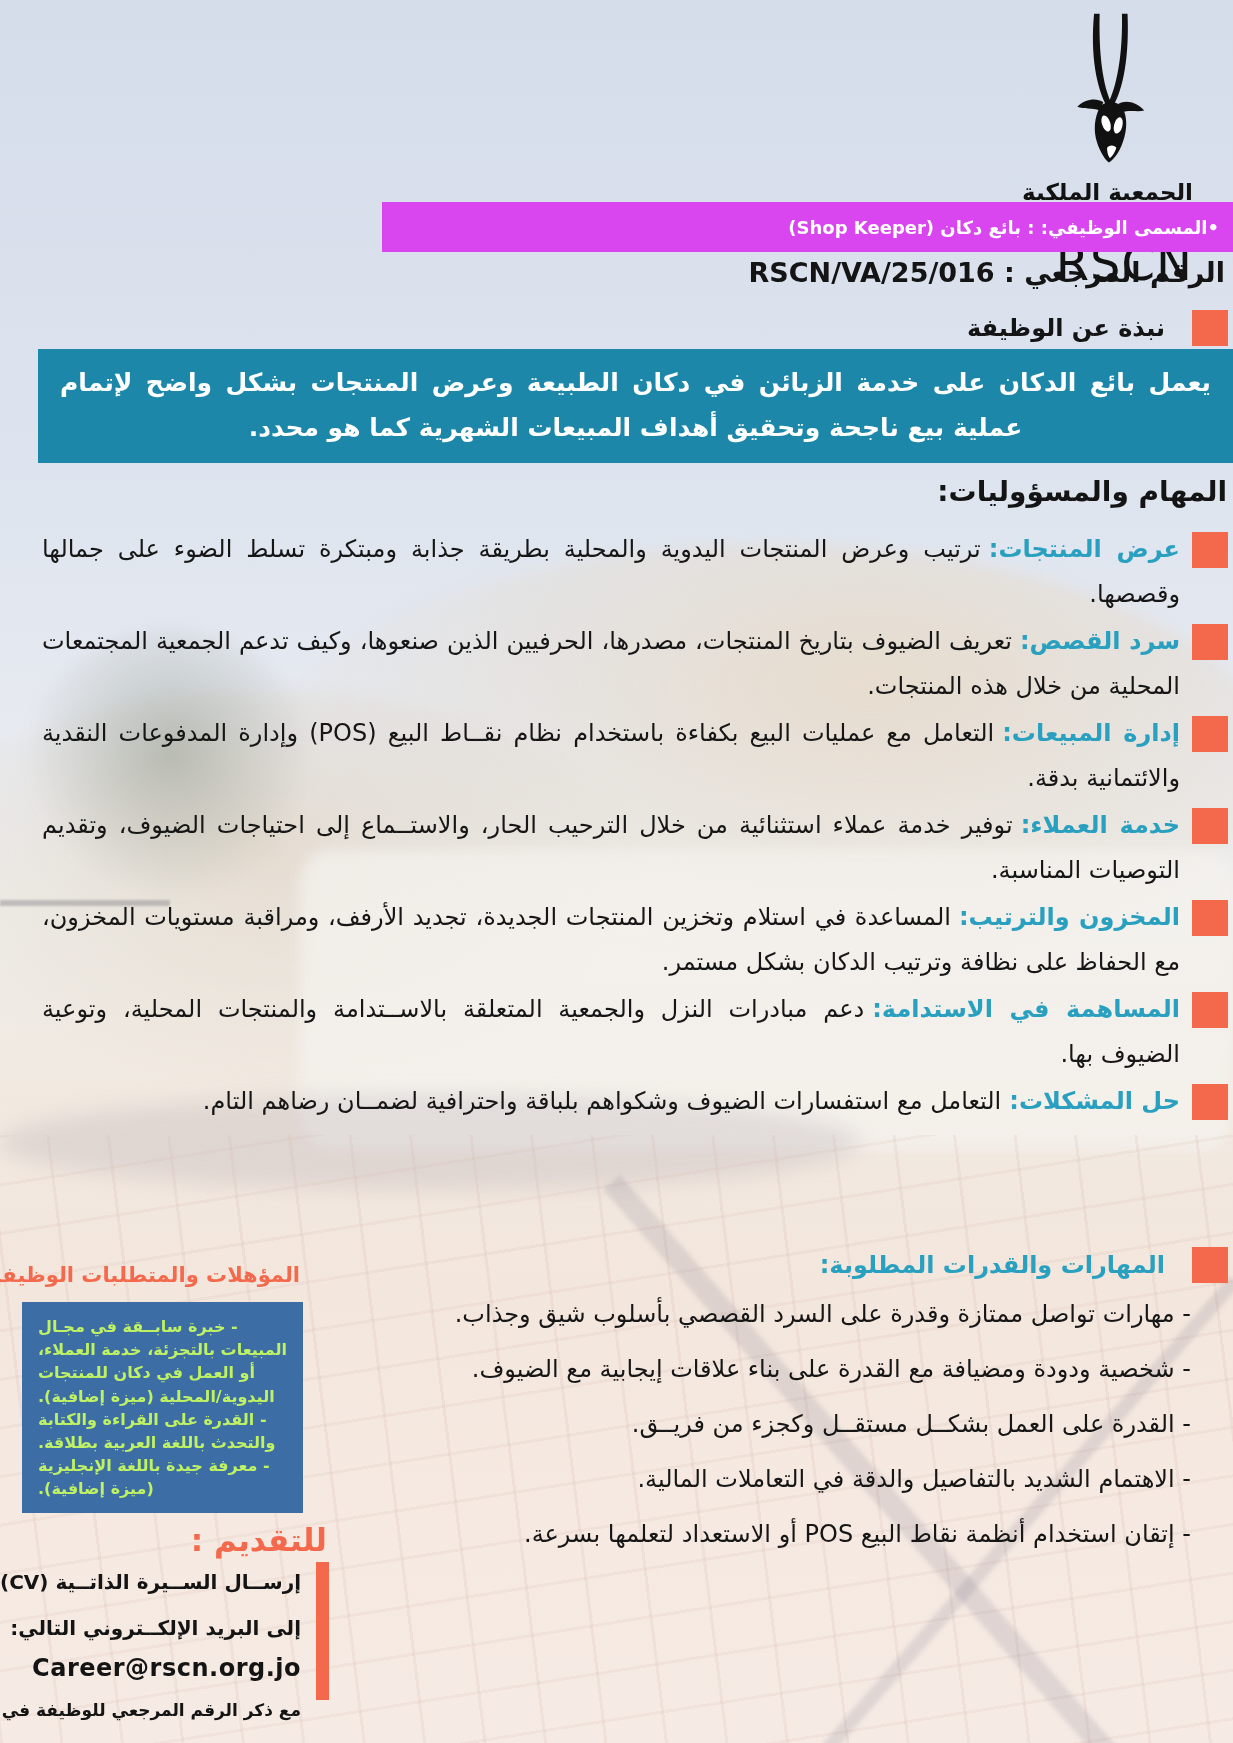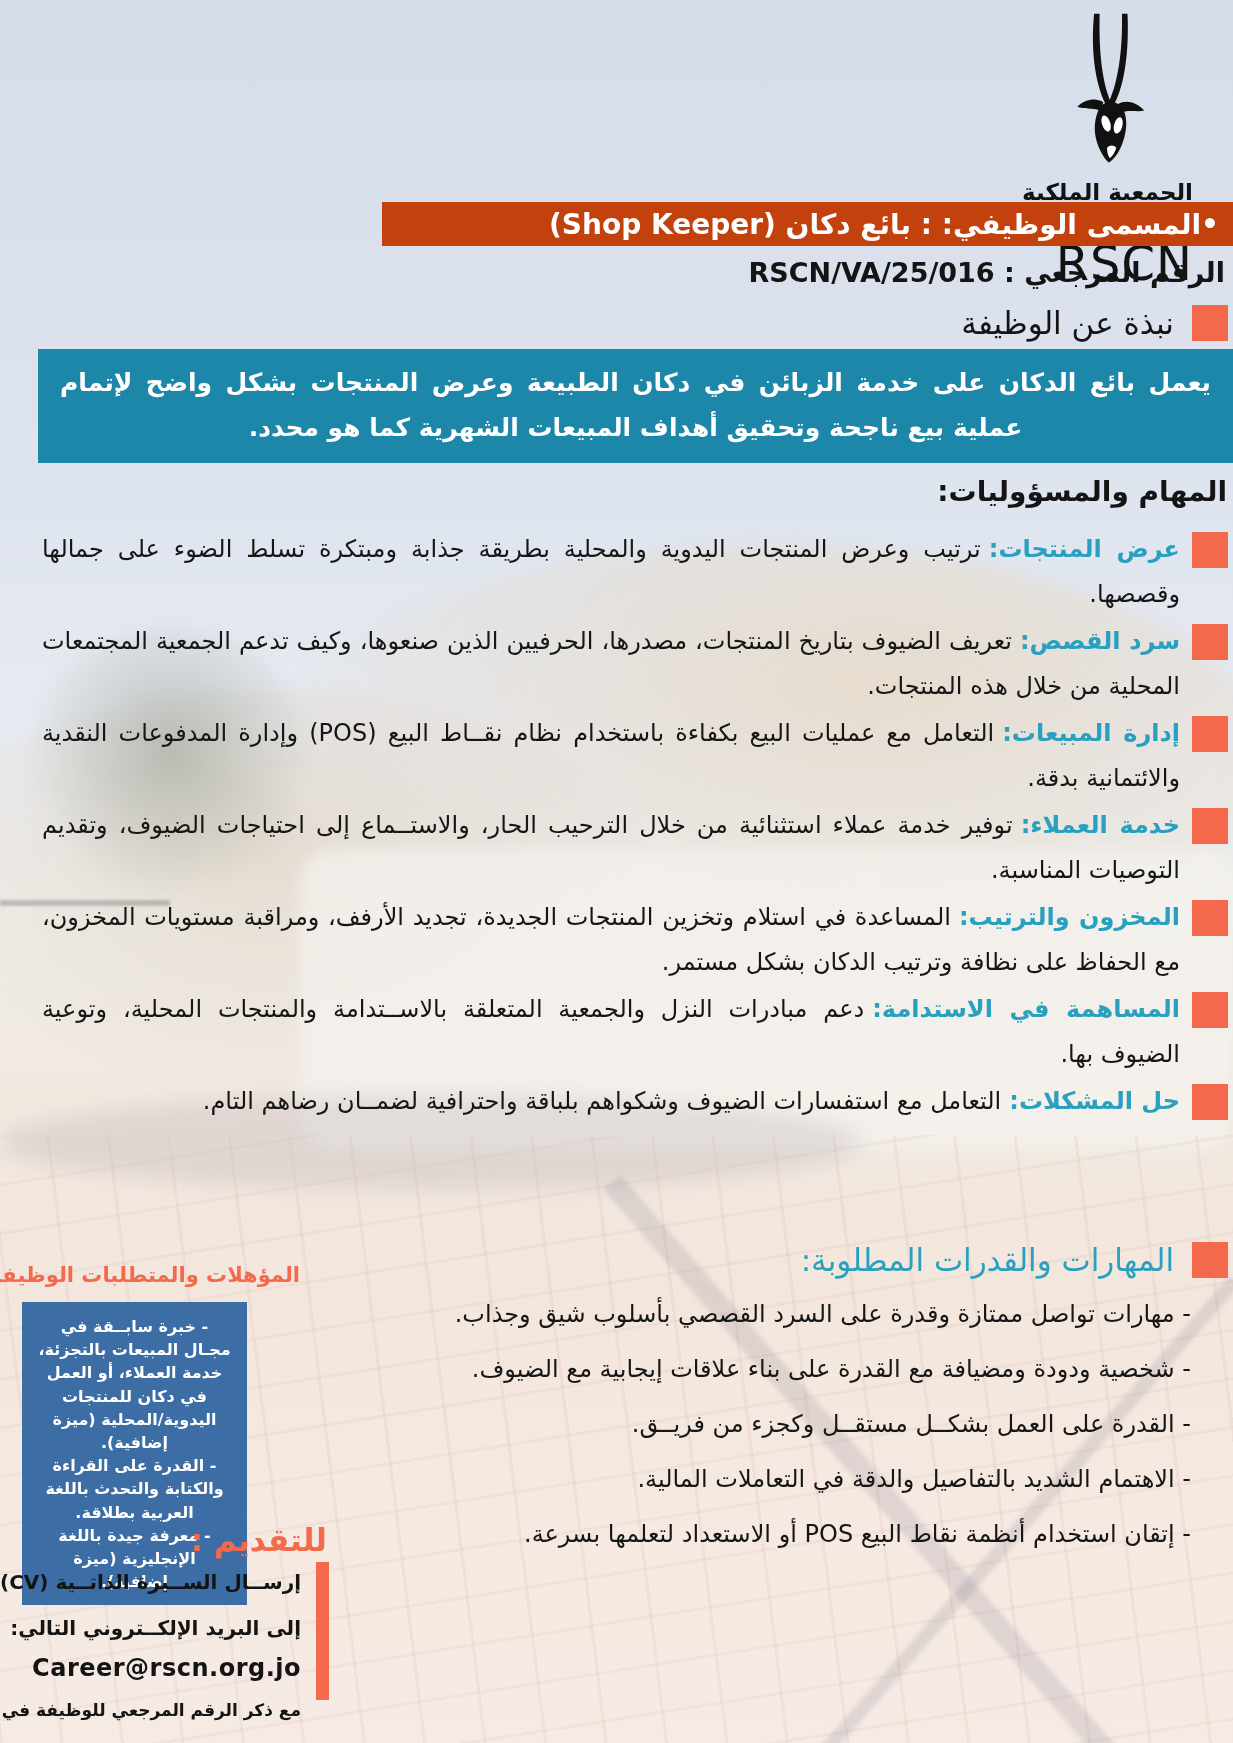--- a/index.html
+++ b/index.html
@@ -36,30 +36,30 @@
 
   
   .logo{position:absolute; top:12px; right:40px; display:flex; direction:ltr;
     align-items:center; gap:8px;flex-direction:column;}
   .logo svg{display:block;}
   .logo-text{display:flex; flex-direction:column; align-items:flex-end;}
   .org-ar{font-size:23px; font-weight:bold; line-height:1.3; text-align:right; color:#121212;}
   .org-en{font-size:48px; font-weight:normal; line-height:1.05; color:#121212; letter-spacing:1px;}
 
   
-  .banner{position:absolute; top:202px; left:382px; right:0; height:44px;
-    background:#c2410c; color:#fff; display:flex; align-items:center;
+  .banner{position:absolute; top:202px; left:382px; right:0; height:50px;
+    background:#d946ef; color:#fff; display:flex; align-items:center;
     padding:0 14px; box-sizing:border-box;
-    font-size:28px; font-weight:bold; white-space:nowrap;}
+    font-size:18px; font-weight:bold; white-space:nowrap;}
   .ref{position:absolute; top:257px; right:8px; font-size:27px; font-weight:bold; white-space:nowrap;}
 
   
   .sec-head{position:absolute; display:flex; align-items:center; gap:14px;}
   .sq{width:36px; height:36px; background:#F4694C; flex:0 0 auto;}
-  .sec-head h2{margin:4px; font-size:31px; font-weight:normal; white-space:nowrap;}
+  .sec-head h2{margin:13px; font-size:24px; font-weight:bold; white-space:nowrap;}
   .about-head{top:301px; right:5px;}
   .skills-head{top:1238px; right:5px;}
   .skills-head h2{color:#2AA0C0;}
   .plain-head{position:absolute; margin:0; font-size:28px; font-weight:bold; white-space:nowrap;}
   .tasks-head{top:475px; right:6px;}
 
   
   .teal{position:absolute; top:349px; left:38px; right:0; box-sizing:border-box;
     background:#1C87A8; color:#fff; padding:11px 22px 13px;
     font-size:25px; font-weight:bold; line-height:1.8;
@@ -72,23 +72,23 @@
   .task .sq{position:absolute; right:0; top:5px;}
   .task-label{color:#2AA0C0; font-weight:bold; margin-left:8px;}
 
   
   .skills{position:absolute; top:1292px; right:42px; left:335px;}
   .skill{margin:0 0 10px; font-size:24px; line-height:45px; text-align:right; color:#161616;}
 
   
   .qual-head{position:absolute; top:1263px; right:933px; margin:0; white-space:nowrap;
     color:#F4694C; font-size:21px; font-weight:bold;}
-  .blue-box{position:absolute; top:1302px; left:22px; width:225px; box-sizing:border-box;
-    background:#3C6DA4; color:#ffffff; padding:13px 16px 12px;
-    font-size:16px; font-weight:bold; line-height:1.45; text-align:center;}
+  .blue-box{position:absolute; top:1302px; left:22px; width:281px; box-sizing:border-box;
+    background:#3C6DA4; color:#bef264; padding:13px 16px 12px;
+    font-size:16px; font-weight:bold; line-height:1.45; text-align:left;}
   .blue-box p{margin:0;}
 
   
   .apply-head{position:absolute; top:1522px; right:906px; margin:0; white-space:nowrap;
     color:#F4694C; font-size:31px; font-weight:bold;}
   .apply{position:absolute; top:1562px; left:0; width:329px; box-sizing:border-box;
     padding:8px 28px 0 6px; text-align:right;}
   .apply-bar{position:absolute; right:0; top:0; width:13px; height:138px; background:#F4694C;}
   .apply-line{margin:0; font-size:20px; font-weight:bold; white-space:nowrap;}
   .apply-line + .apply-line{margin-top:22px;}

